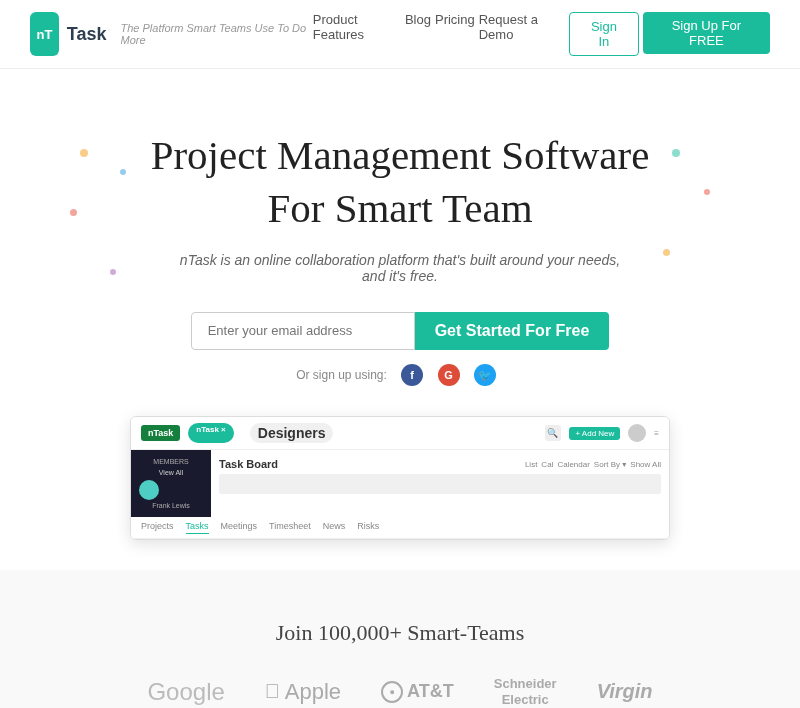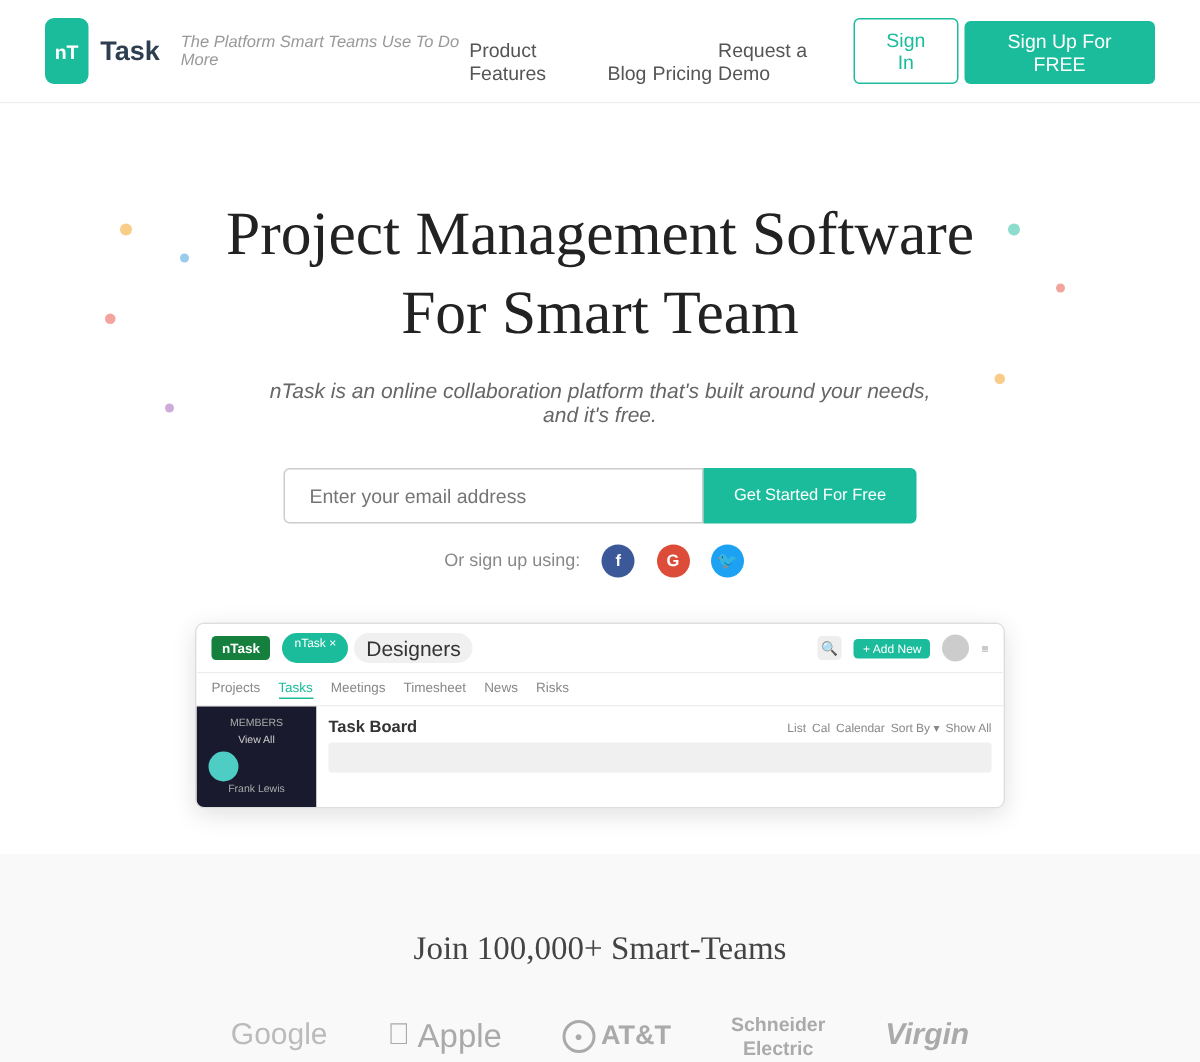--- a/index.html
+++ b/index.html
@@ -10,21 +10,21 @@
       display: flex; align-items: center; justify-content: space-between;
       padding: 12px 30px; border-bottom: 1px solid #eee; background: #fff;
     }
     .header-logo { display: flex; align-items: center; gap: 8px; }
     .logo-icon {
       width: 32px; height: 44px; background: #1abc9c; border-radius: 6px;
       display: flex; align-items: center; justify-content: center; color: #fff; font-weight: bold; font-size: 13px;
     }
     .logo-text { font-size: 18px; font-weight: bold; color: #2c3e50; }
     .logo-tagline { font-size: 11px; color: #999; margin-left: 6px; font-style: italic; }
-    .header-nav { display: flex; align-items: flex-end; gap: 4px; }
+    .header-nav { display: flex; align-items: flex-start; gap: 4px; }
     .header-nav a { text-decoration: none; color: #555; font-size: 13px; }
     .btn-signin {
       border: 1.5px solid #1abc9c; color: #1abc9c; background: #fff;
       padding: 6px 16px; border-radius: 4px; font-size: 13px; cursor: pointer;
     }
     .btn-signup {
       background: #1abc9c; color: #fff; border: none;
       padding: 6px 16px; border-radius: 4px; font-size: 13px; cursor: pointer;
     }
 
@@ -33,26 +33,26 @@
       text-align: center; padding: 60px 20px 30px;
       background: #fff; position: relative; overflow: hidden;
     }
     .hero h1 {
       font-family: Georgia, 'Times New Roman', serif; font-size: 41px;
       font-weight: normal; line-height: 1.3; color: #222; margin-bottom: 16px;
     }
     .hero p { font-size: 14px; color: #666; margin-bottom: 28px; font-style: italic; }
     .hero-form { display: flex; justify-content: center; gap: 0; margin-bottom: 14px; }
     .hero-form input {
-      width: 280px; padding: 10px 16px; border: 1px solid #ccc;
+      width: 224px; padding: 10px 16px; border: 1px solid #ccc;
       border-radius: 4px 0 0 4px; font-size: 13px; outline: none; color: #999;
     }
     .btn-getstarted {
       background: #1abc9c; color: #fff; border: none;
-      padding: 10px 20px; border-radius: 0 4px 4px 0; font-size: 11px; cursor: pointer; white-space: nowrap;
+      padding: 10px 20px; border-radius: 0 4px 4px 0; font-size: 16px; cursor: pointer; white-space: nowrap; font-weight: bold;
     }
     .hero-social { font-size: 12px; color: #888; margin-bottom: 30px; }
     .hero-social span { margin-right: 8px; }
     .social-icon {
       display: inline-flex; align-items: center; justify-content: center;
       width: 22px; height: 22px; border-radius: 50%; color: #fff; font-size: 11px;
       font-weight: bold; margin: 0 3px; cursor: pointer;
     }
     .social-fb { background: #3b5998; }
     .social-g { background: #dd4b39; }
@@ -114,38 +114,29 @@
     <span>Or sign up using:</span>
     <span class="social-icon social-fb">f</span>
     <span class="social-icon social-g">G</span>
     <span class="social-icon social-tw">🐦</span>
   </div>
 
   <div style="width:540px;margin:0 auto;border:1px solid #ddd;border-radius:6px;overflow:hidden;box-shadow:0 4px 16px rgba(0,0,0,0.12);">
 
     <div style="background:#fff;border-bottom:1px solid #eee;padding:6px 10px;display:flex;align-items:center;gap:8px;">
       <div style="background:#15803d;border-radius:3px;padding:3px 7px;color:#fff;font-size:9px;font-weight:bold;">nTask</div>
-      <div style="display:flex;gap:4px;">
+      <div style="display:flex;gap:16px;font-weight:bold;">
         <div style="background:#1abc9c;border-radius:10px;padding:2px 8px;color:#fff;font-size:8px;">nTask ×</div>
         <div style="background:#f0f0f0;border-radius:10px;padding:2px 8px;color:#333;font-size:14px;">Designers</div>
       </div>
       <div style="flex:1;"></div>
       <div style="background:#eee;border-radius:3px;width:16px;height:16px;display:flex;align-items:center;justify-content:center;font-size:9px;">🔍</div>
       <div style="background:#1abc9c;border-radius:3px;padding:2px 6px;color:#fff;font-size:8px;">+ Add New</div>
       <div style="width:18px;height:18px;border-radius:50%;background:#ccc;"></div>
       <div style="font-size:8px;color:#999;">≡</div>
-    </div>
-
-    <div style="background:#fff;border-bottom:1px solid #eee;padding:4px 10px;display:flex;gap:12px;font-size:9px;color:#888;">
-      <span>Projects</span>
-      <span style="color:#1abc9c;border-bottom:1.5px solid #1abc9c;padding-bottom:2px;">Tasks</span>
-      <span>Meetings</span>
-      <span>Timesheet</span>
-      <span>News</span>
-      <span>Risks</span>
     </div>
 
     <div style="display:flex;background:#f8f8f8;">
 
       <div style="width:80px;background:#1a1a2e;padding:8px;min-height:50px;">
         <div style="color:#aaa;font-size:7px;margin-bottom:4px;">MEMBERS</div>
         <div style="color:#ccc;font-size:7px;">View All</div>
         <div style="width:20px;height:20px;border-radius:50%;background:#4ecdc4;margin-top:4px;"></div>
         <div style="color:#aaa;font-size:7px;margin-top:2px;">Frank Lewis</div>
       </div>
@@ -157,27 +148,36 @@
             <span>List</span>
             <span>Cal</span>
             <span>Calendar</span>
             <span>Sort By ▾</span>
             <span>Show All</span>
           </div>
         </div>
         <div style="height:20px;background:#f0f0f0;border-radius:2px;"></div>
       </div>
     </div>
+
+    <div style="background:#fff;border-bottom:1px solid #eee;padding:4px 10px;display:flex;gap:12px;font-size:9px;color:#888;">
+      <span>Projects</span>
+      <span style="color:#1abc9c;border-bottom:1.5px solid #1abc9c;padding-bottom:2px;">Tasks</span>
+      <span>Meetings</span>
+      <span>Timesheet</span>
+      <span>News</span>
+      <span>Risks</span>
+    </div>
   </div>
 </section>
 
 <section class="brands-section">
   <h2>Join 100,000+ Smart-Teams</h2>
   <div class="brands-logos">
-    <span class="brand-name" style="font-family:Arial;font-size:20px;color:#bbb;font-weight:normal;">Google</span>
+    <span class="brand-name" style="font-family:Arial;font-size:24px;color:#bbb;font-weight:normal;">Google</span>
     <span style="font-size:22px;color:#aaa;display:flex;align-items:center;gap:5px;">
       <span style="font-size:20px;"></span>
       <span>Apple</span>
     </span>
     <span style="display:flex;align-items:center;gap:4px;color:#aaa;">
       <span style="font-size:18px;color:#aaa;border:2px solid #aaa;border-radius:50%;width:22px;height:22px;display:inline-flex;align-items:center;justify-content:center;font-size:9px;">●</span>
       <span style="font-size:18px;font-weight:bold;color:#aaa;">AT&amp;T</span>
     </span>
     <span style="font-size:13px;font-weight:bold;color:#aaa;line-height:1.2;">Schneider<br>Electric</span>
     <span style="font-size:20px;font-style:italic;font-weight:bold;color:#aaa;">Virgin</span>

